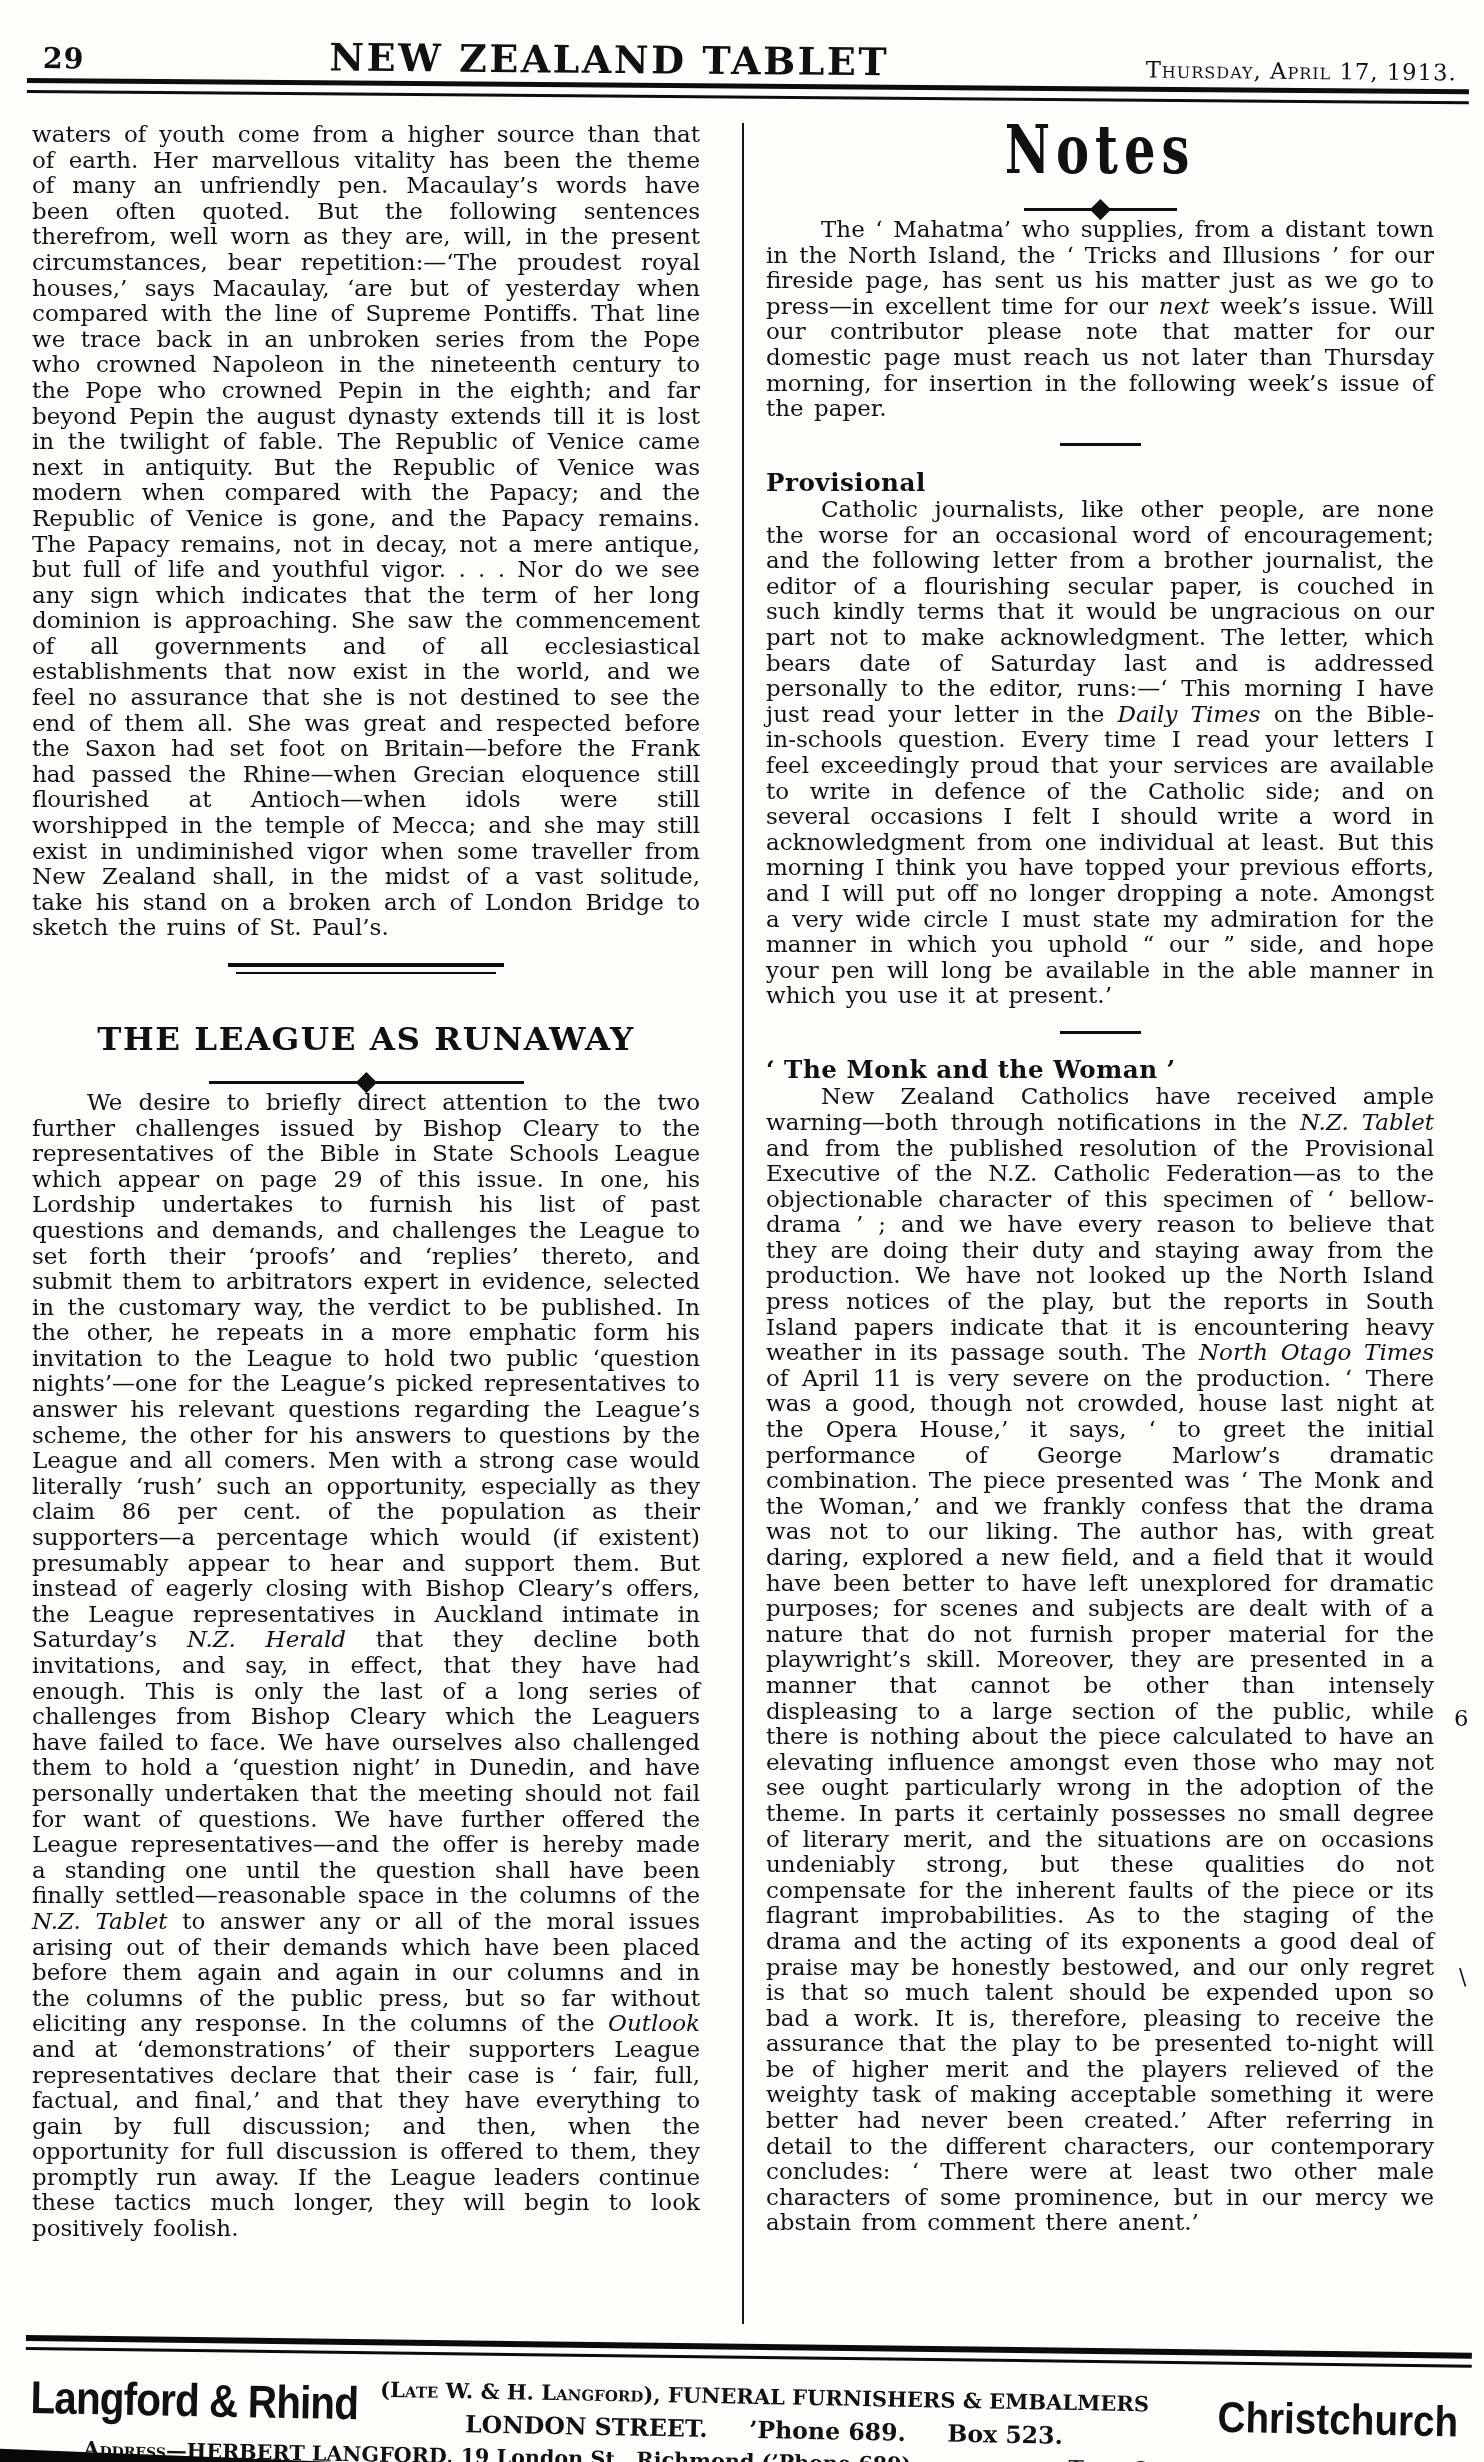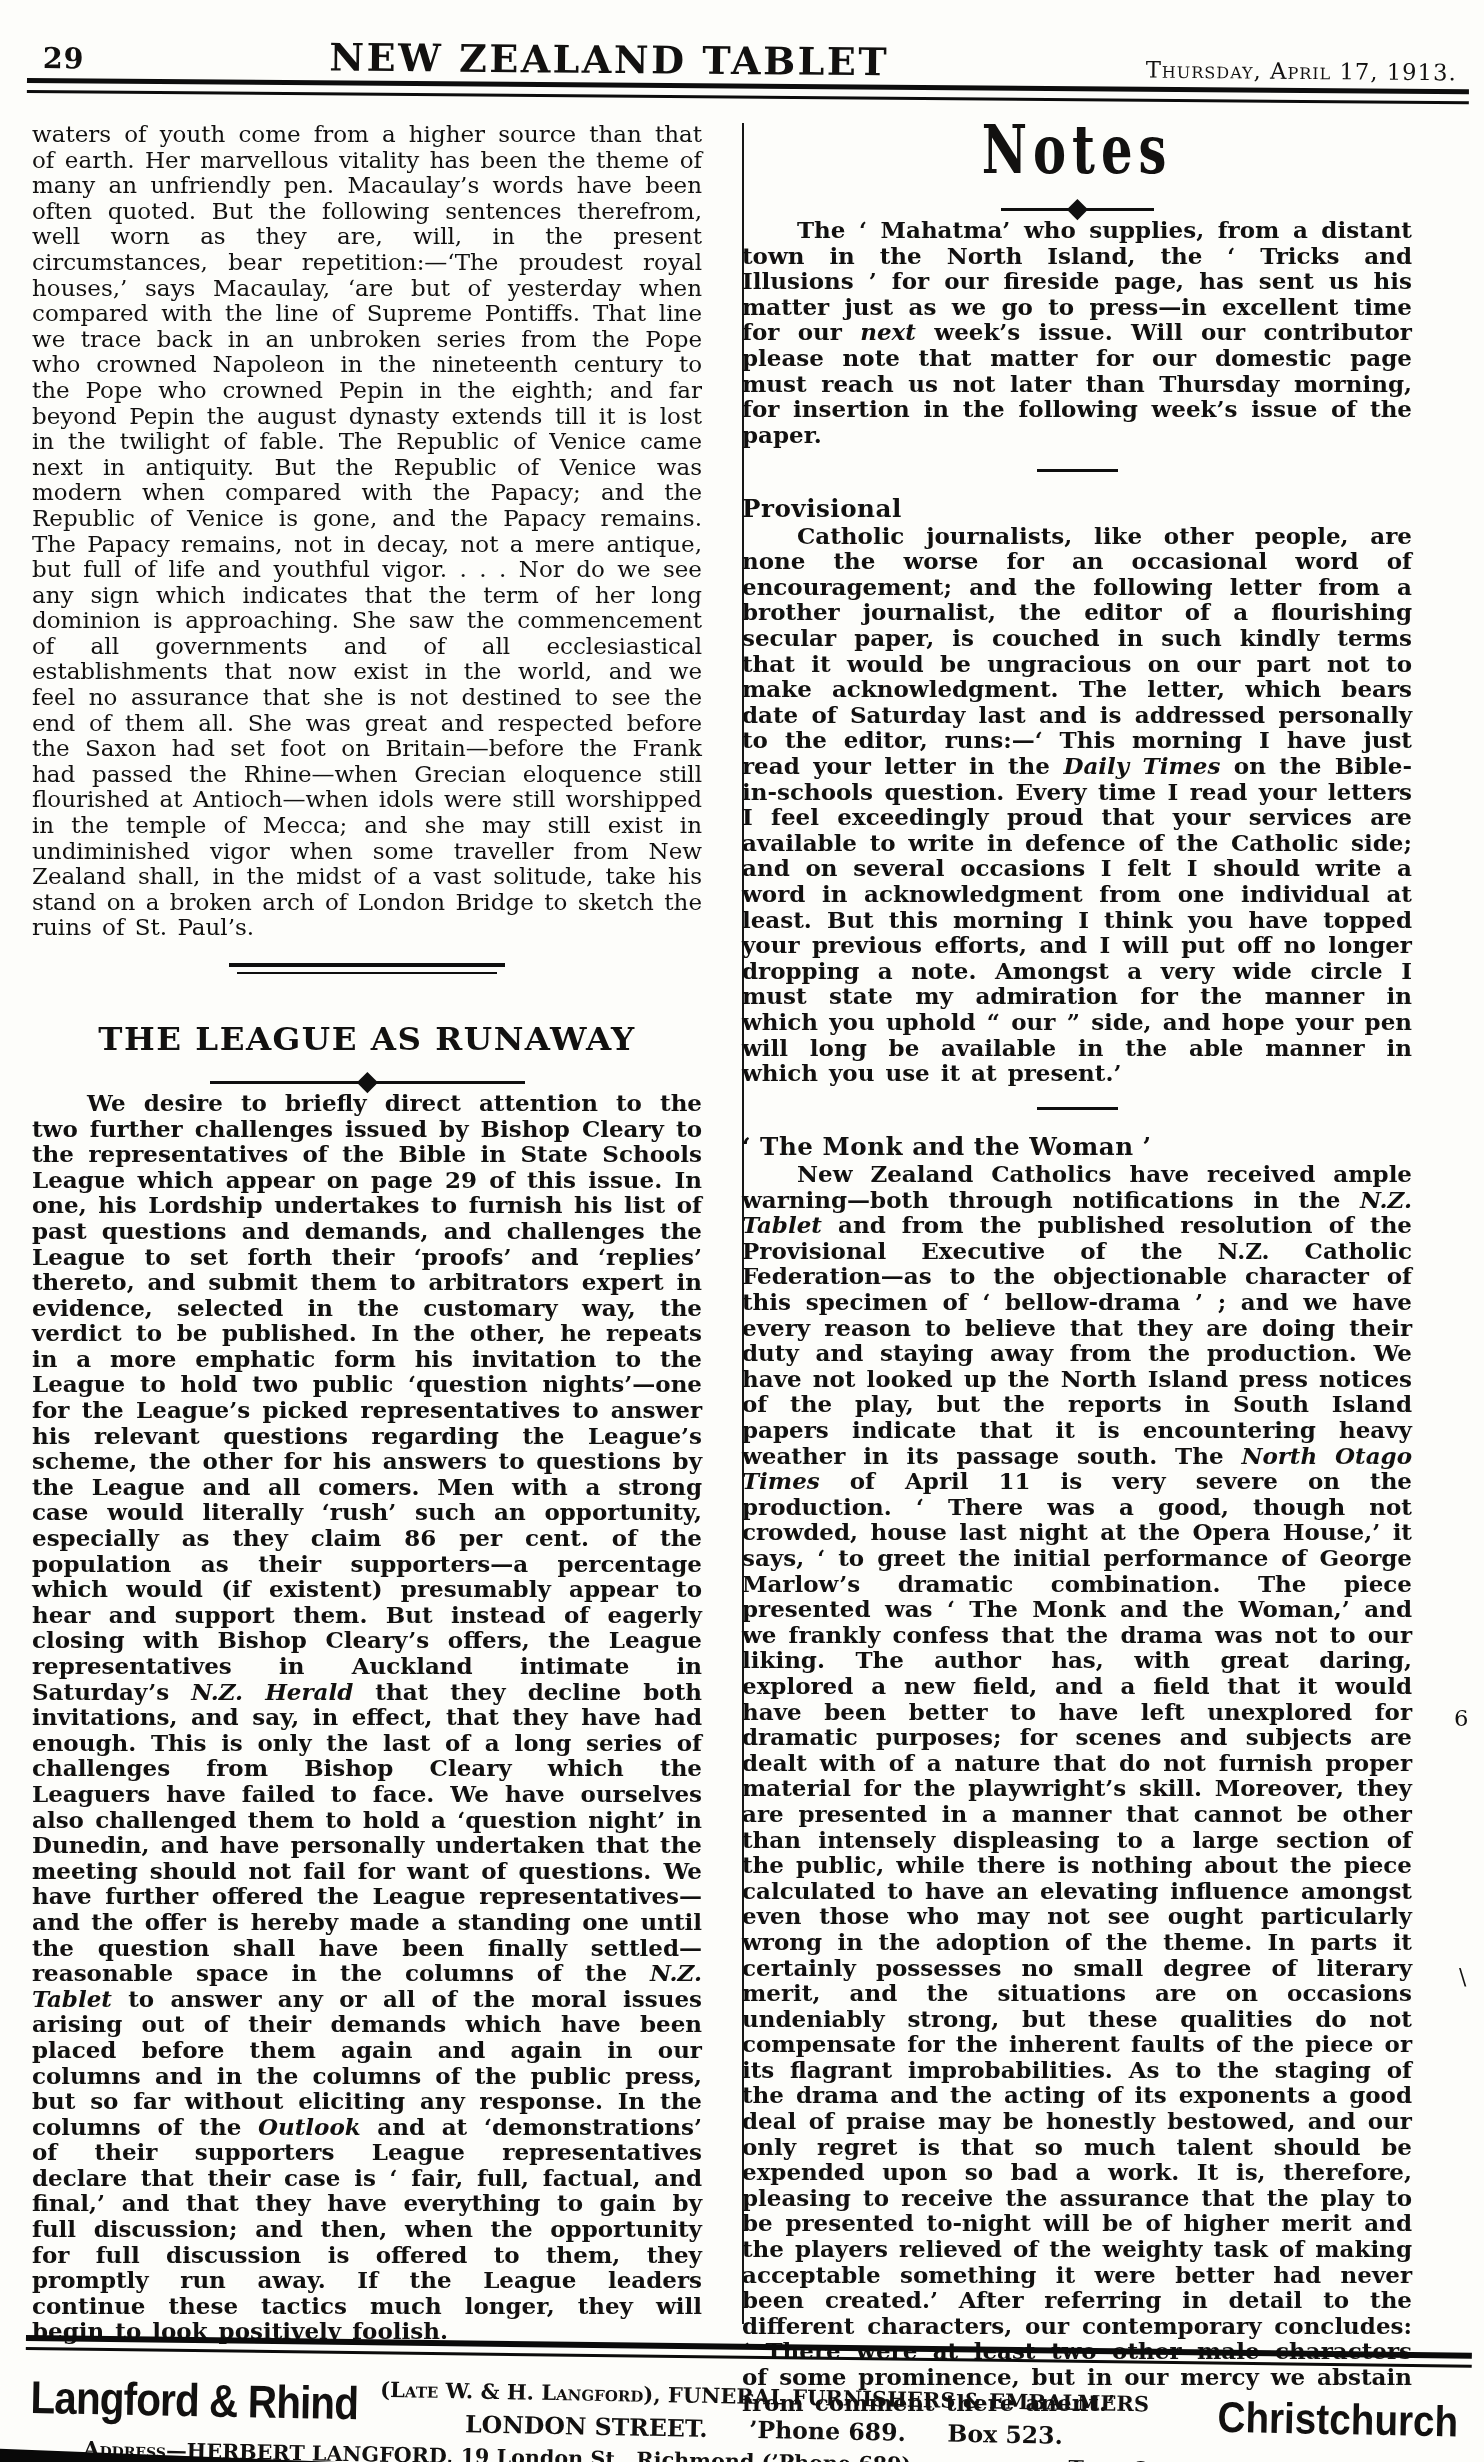--- a/index.html
+++ b/index.html
@@ -17,24 +17,24 @@
   .page-number{font-size:28.6px;font-weight:bold;width:113px;letter-spacing:1px;}
   .masthead-title{flex:1;text-align:center;font-size:38px;font-weight:bold;letter-spacing:2.5px;white-space:nowrap;}
   .issue-date{width:394px;text-align:right;font-size:22.7px;font-variant:small-caps;letter-spacing:1px;white-space:nowrap;}
   .header-rules{position:absolute;top:78px;left:27px;right:14.8px;transform:rotate(0.45deg);transform-origin:left top;}
   .header-rules .r1{height:4.9px;background:#0d0d0d;}
   .header-rules .r2{height:3px;background:#0d0d0d;margin-top:6.9px;}
   
   .columns{position:absolute;top:122px;left:32px;width:1402px;display:flex;}
   .col{width:670px;}
   .col.left-col{margin-right:0;}
-  .col.right-col{margin-left:40px;}
+  .col.right-col{margin-left:66px;}
   .column-divider{position:absolute;top:123px;left:742px;width:1.5px;height:2201px;background:#161616;}
   p.body{font-size:23px;line-height:25.6px;text-align:justify;margin:0;word-spacing:3px;}
-  p.body.indented{text-indent:55px;font-weight:bold;}
+  p.body.indented{text-indent:55px;}
   p.body i{font-style:italic;}
   
   .article-divider{width:276px;margin:21.7px auto 0;}
   .article-divider .d1{height:4.4px;background:#0e0e0e;}
   .article-divider .d2{height:2px;background:#0e0e0e;margin-top:5.4px;width:94%;margin-left:3%;}
   .league-title{margin:45px 0 16px;text-align:center;font-size:32.5px;font-weight:bold;letter-spacing:1.5px;white-space:nowrap;}
   .diamond-rule{display:flex;align-items:center;margin:16.7px auto 0;}
   .diamond-rule .bar{flex:1;height:2.5px;background:#101010;}
   .diamond-rule .diamond{width:14.8px;height:14.8px;background:#101010;transform:rotate(45deg);margin:0 -3.4px;flex:none;}
   .diamond-rule.league{width:315px;}

